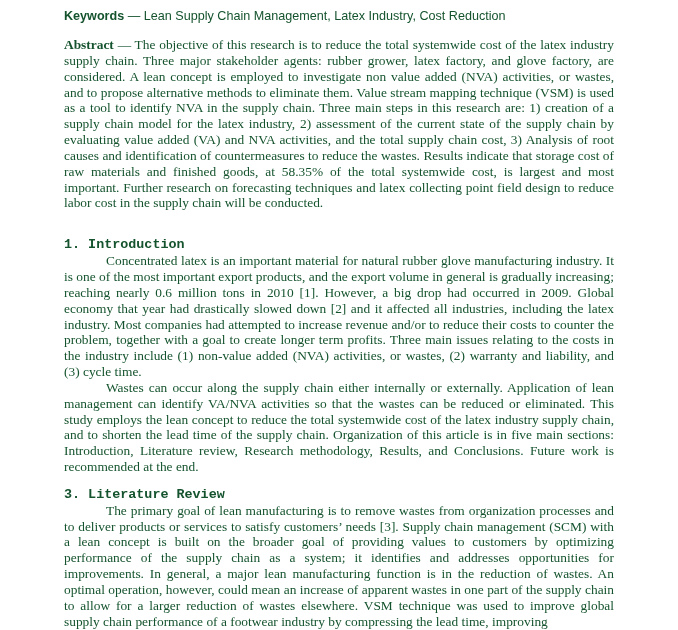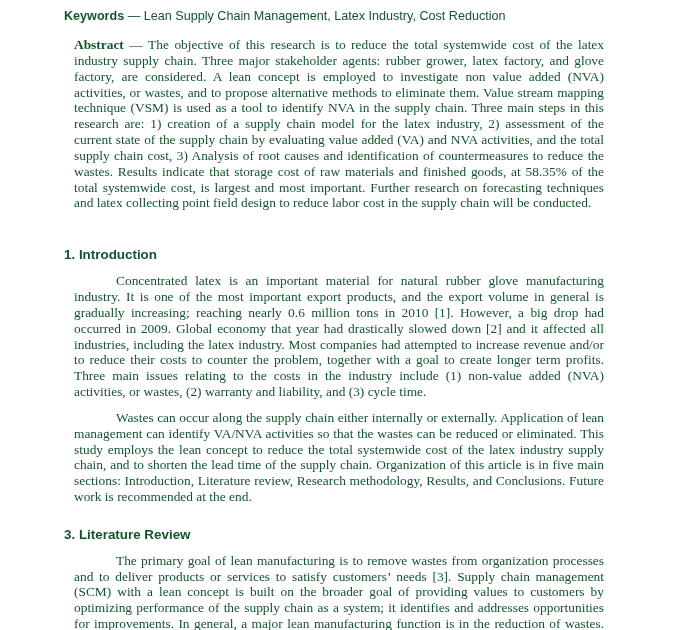--- a/index.html
+++ b/index.html
@@ -11,24 +11,24 @@
     font-size: 13.4px;
     line-height: 15.85px;
   }
   .keywords {
     font-family: "Liberation Sans", sans-serif;
     font-size: 12.6px;
     line-height: 16px;
     margin: 0 0 13px 0;
   }
   .keywords b { font-weight: bold; }
-  p { margin: 10px; text-align: justify; }
+  p { margin: 0; text-align: justify; }
   .abstract-label { font-weight: bold; }
   h2 {
-    font-family: Liberation Sans, sans-serif;
+    font-family: Liberation Mono, monospace;
     font-size: 13.4px; font-weight: bold; margin: 0; line-height: 15.85px;
   }
   .indent { text-indent: 42px; }
   .gap-intro { height: 26px; }
   .gap-lit { height: 12px; }
 </style>
 </head>
 <body>
 
 <div class="page">

